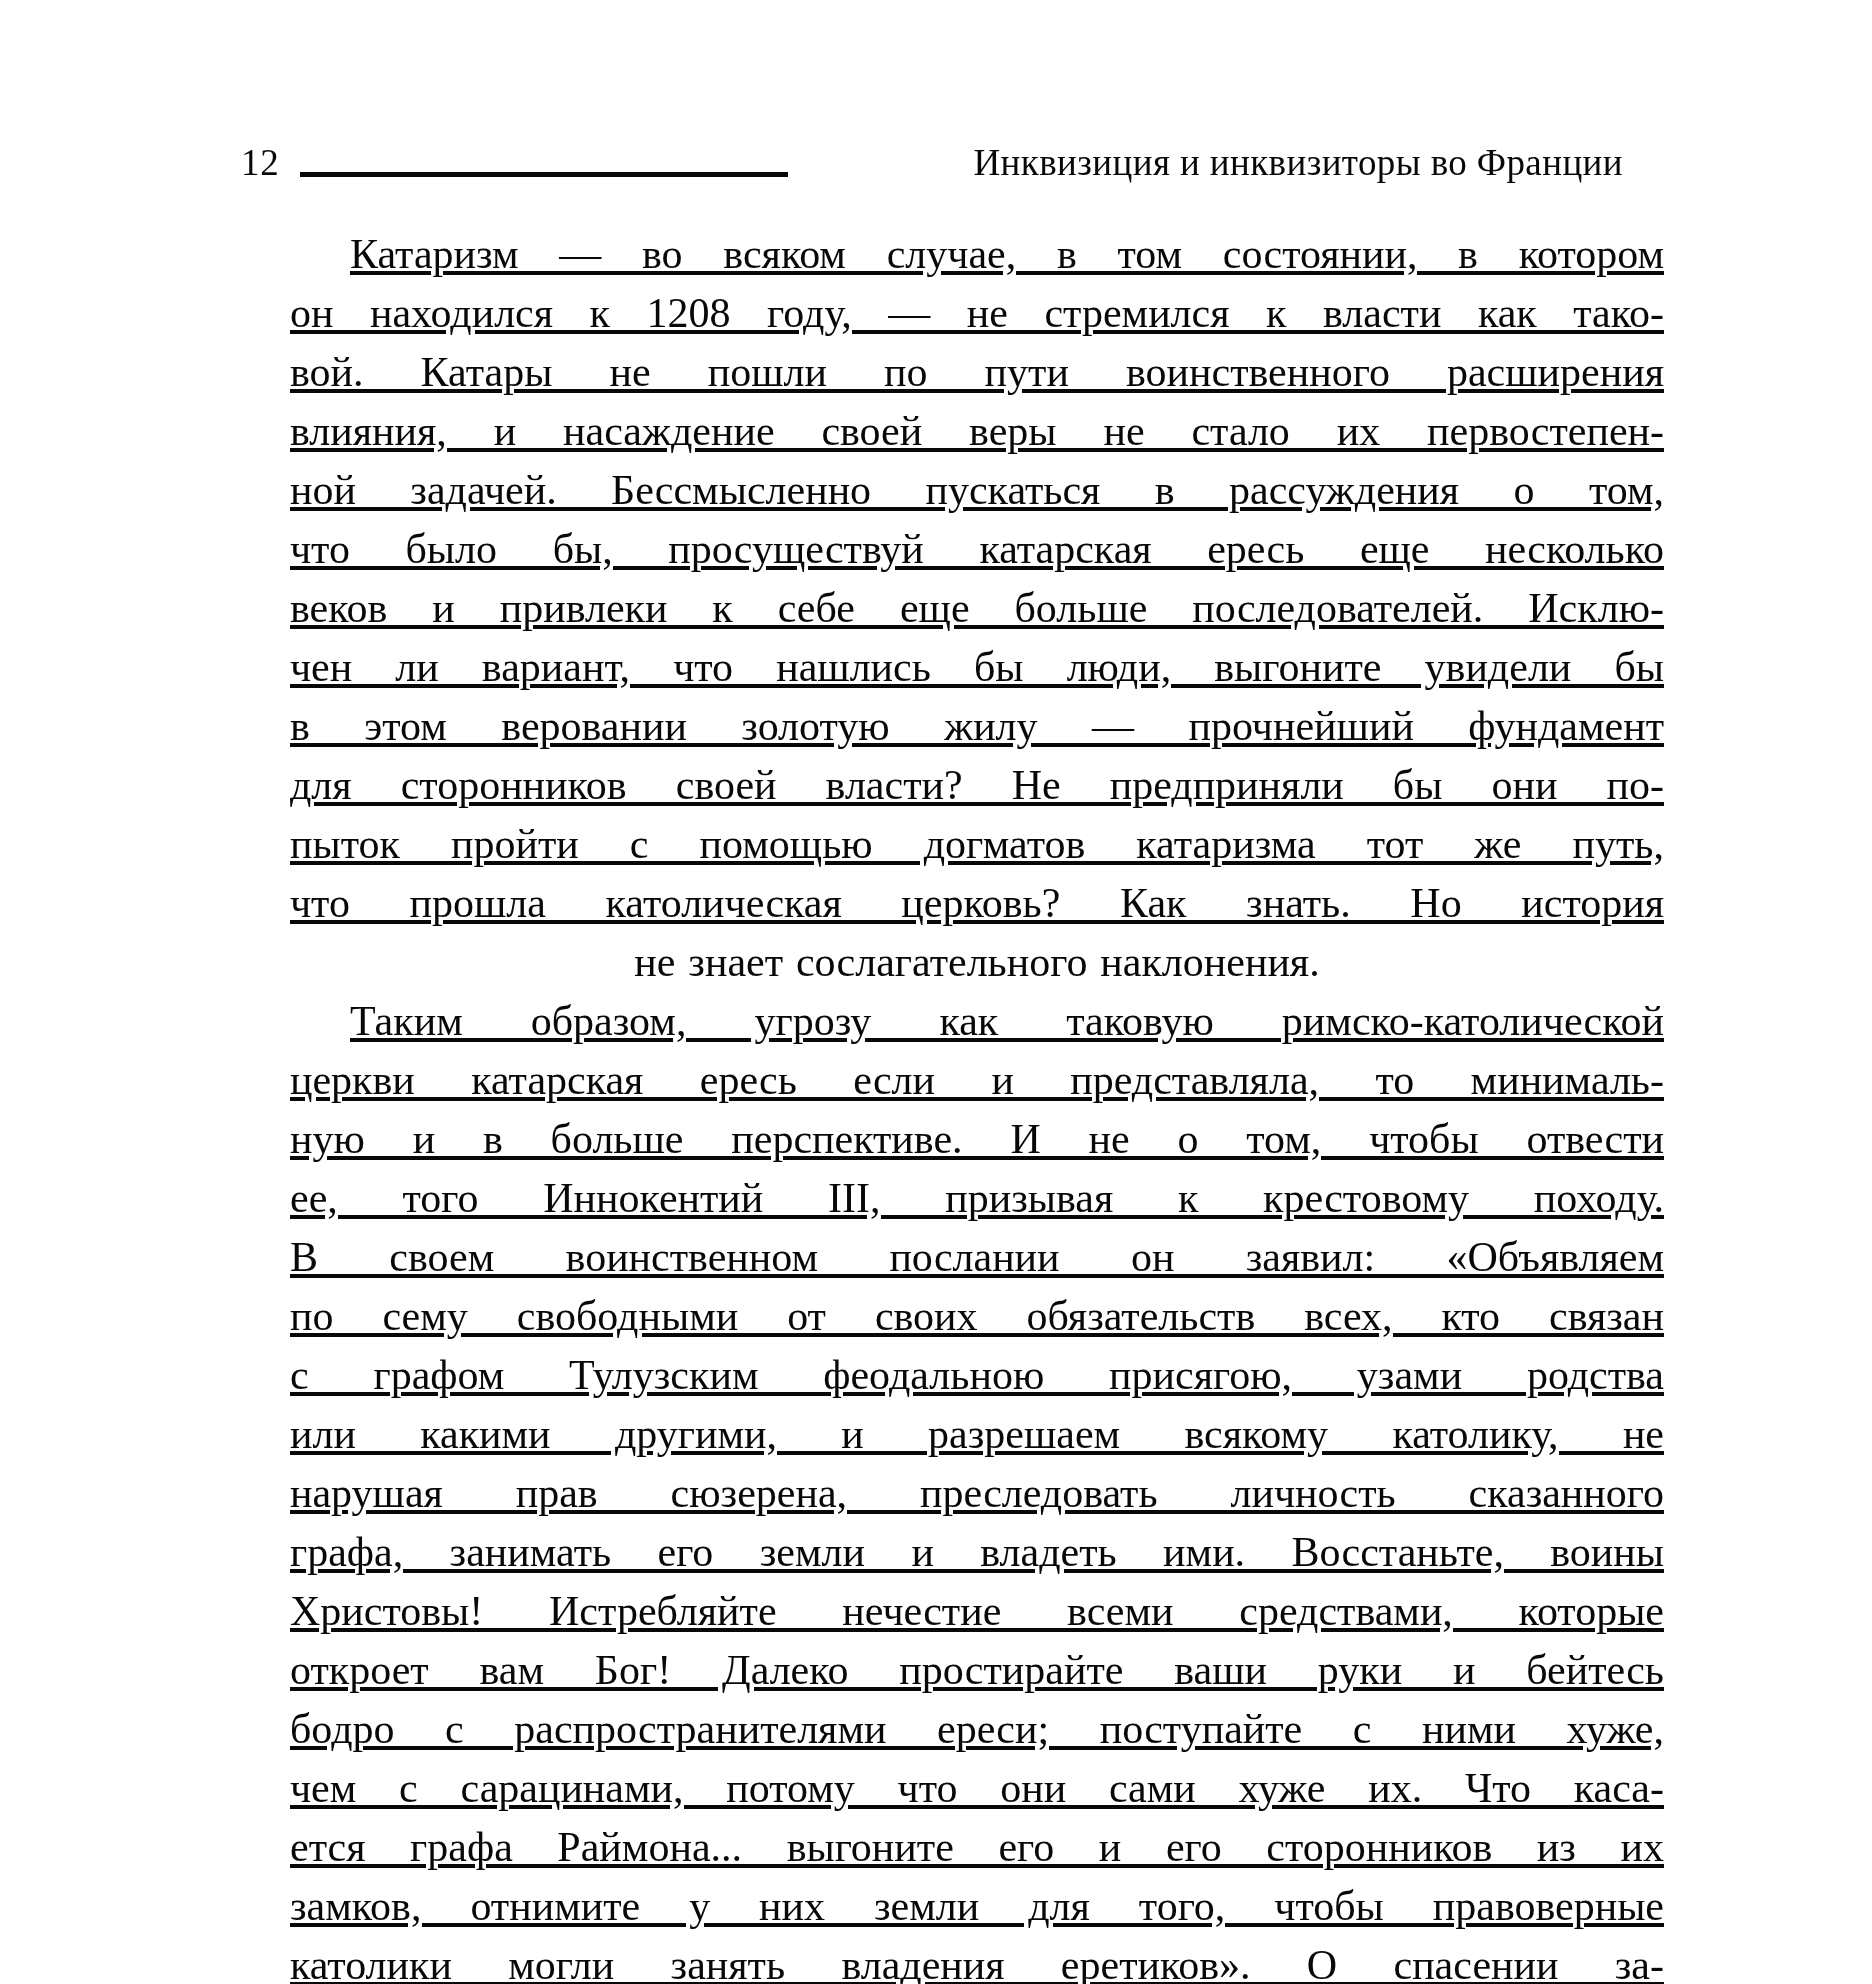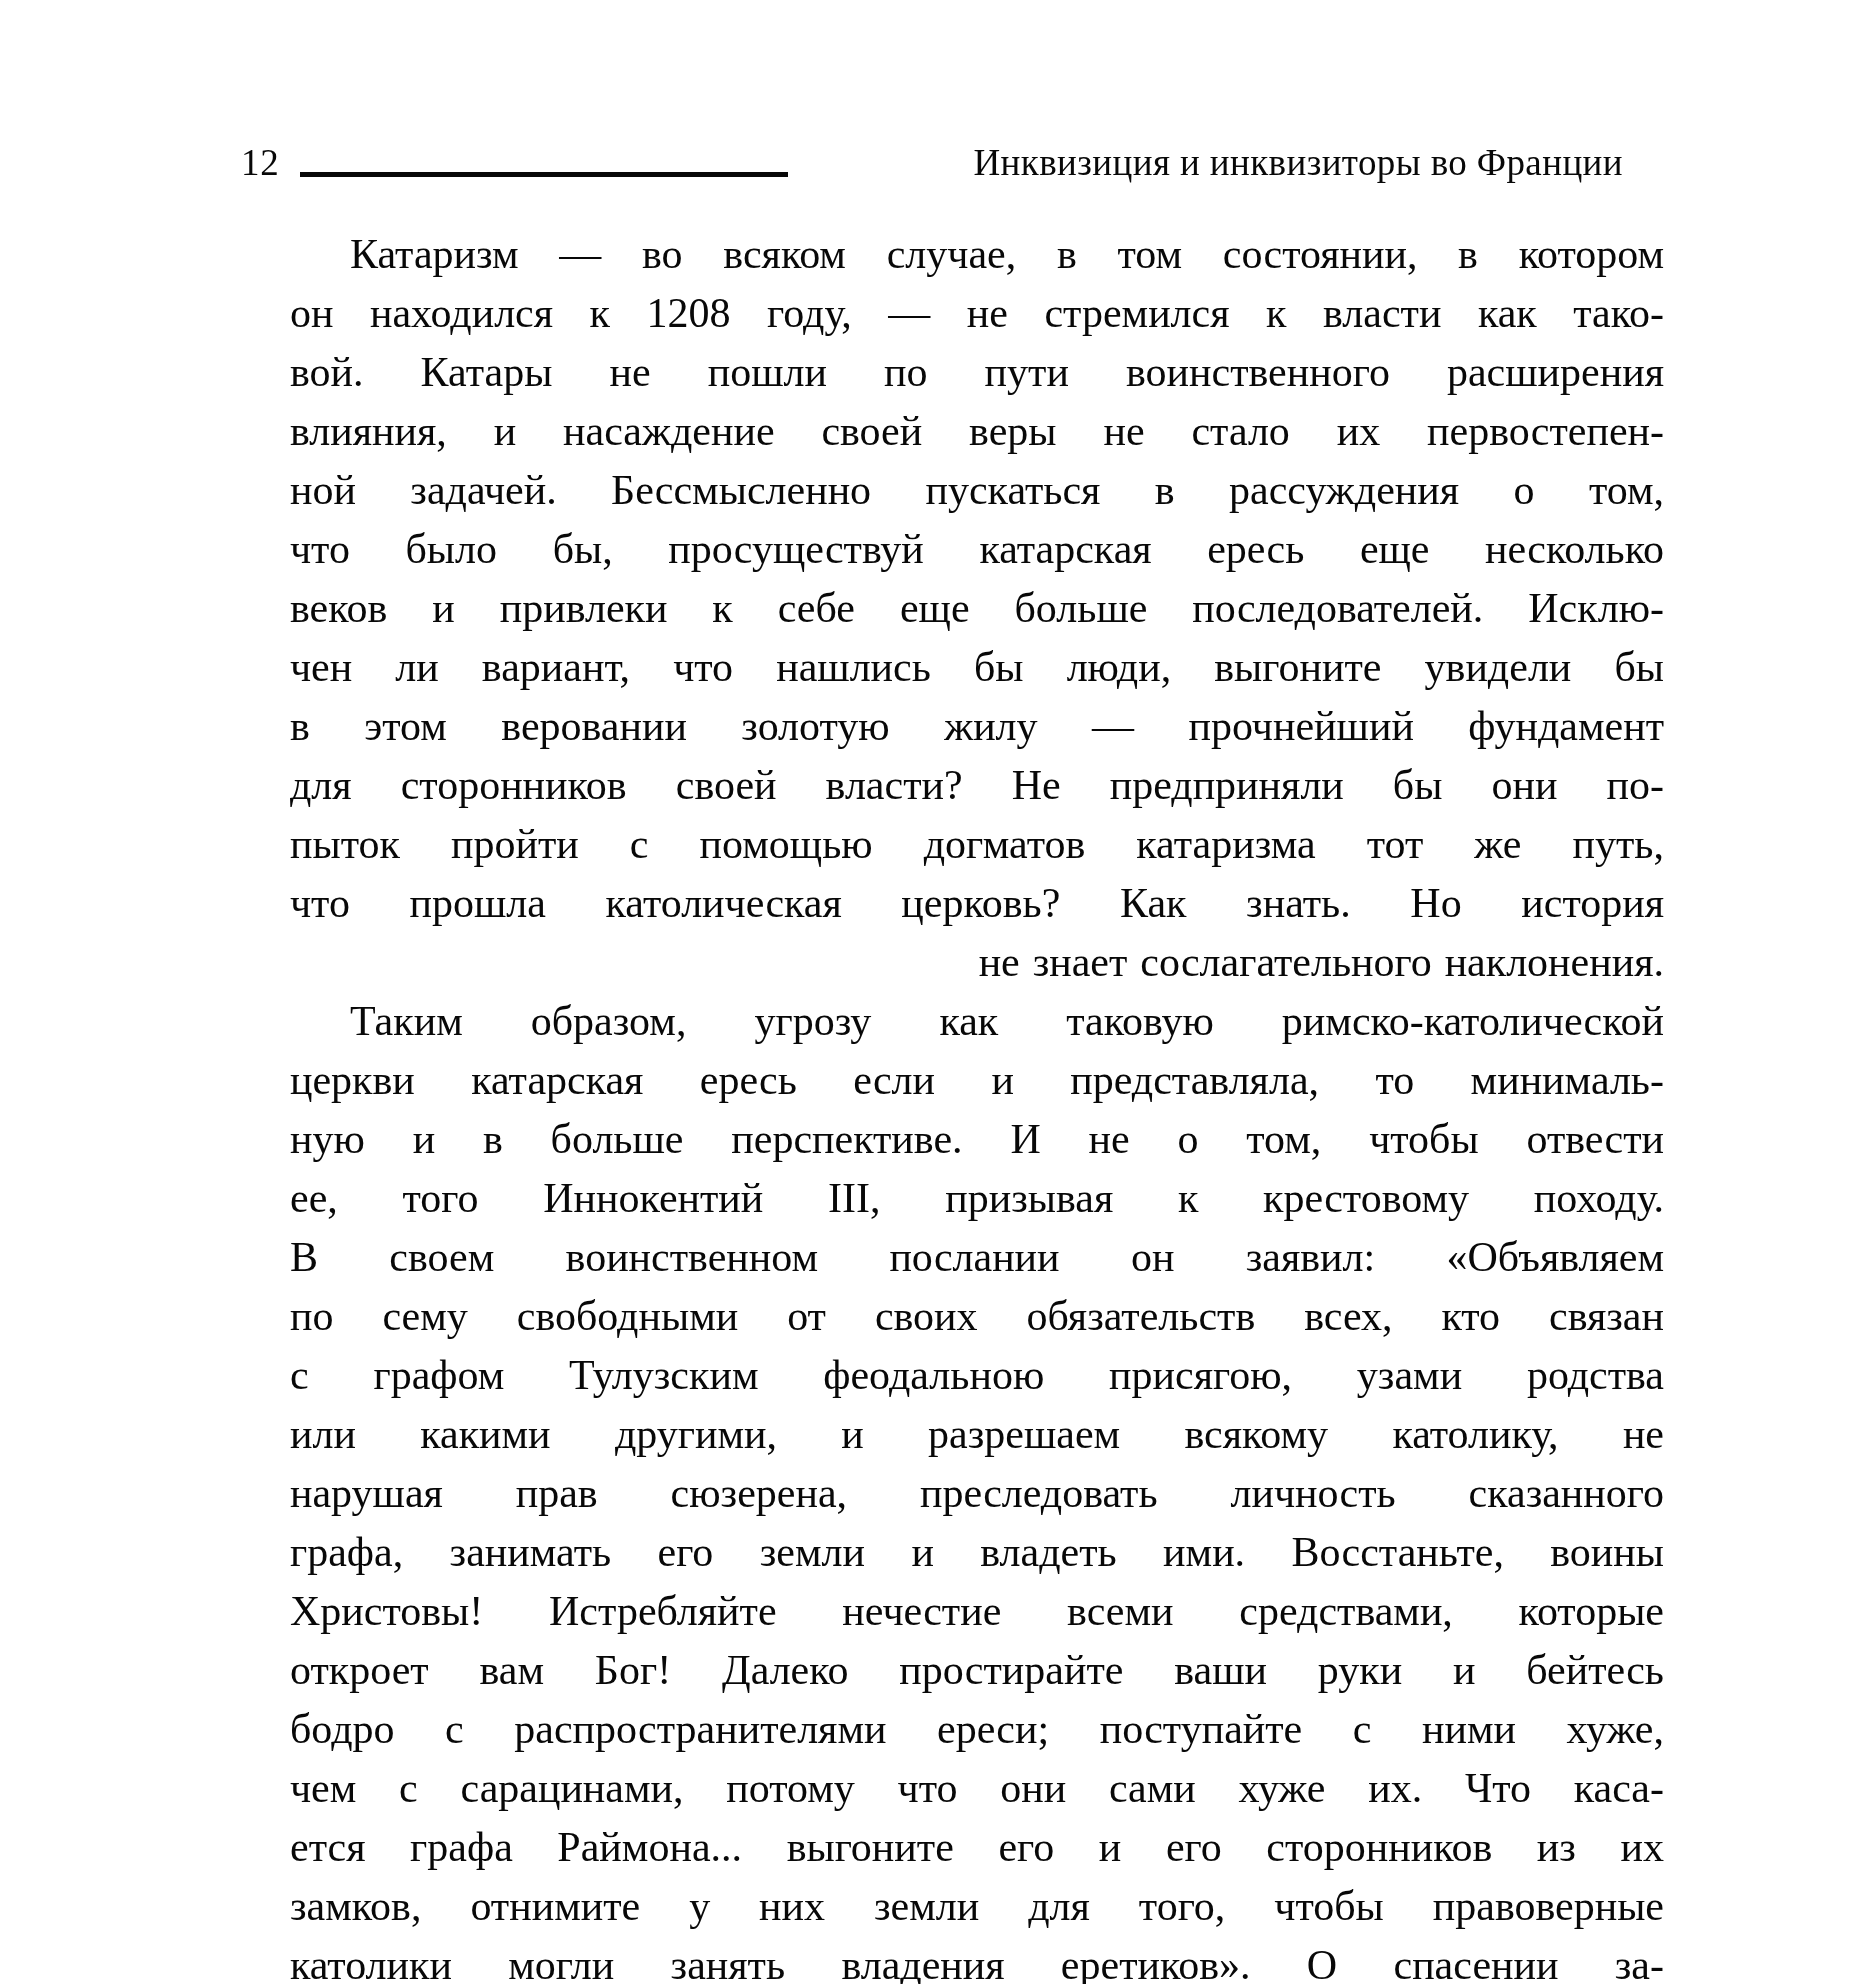--- a/index.html
+++ b/index.html
@@ -47,26 +47,27 @@
   .text-block {
     position: absolute;
     top: 225px;
     left: 290px;
     width: 1374px;
     font-size: 42px;
     line-height: 59px;
     word-spacing: 2.4px;
   }
   .line {
-    text-align: right;
+    text-align: center;
     white-space: normal;
   }
   .line.just {
     text-align: justify;
     text-align-last: justify;
+    text-decoration: underline;
   }
   .line.indent {
     text-indent: 60px;
   }
 </style>
 </head>
 <body>
 
 <div class="page">
   <div class="page-header">

